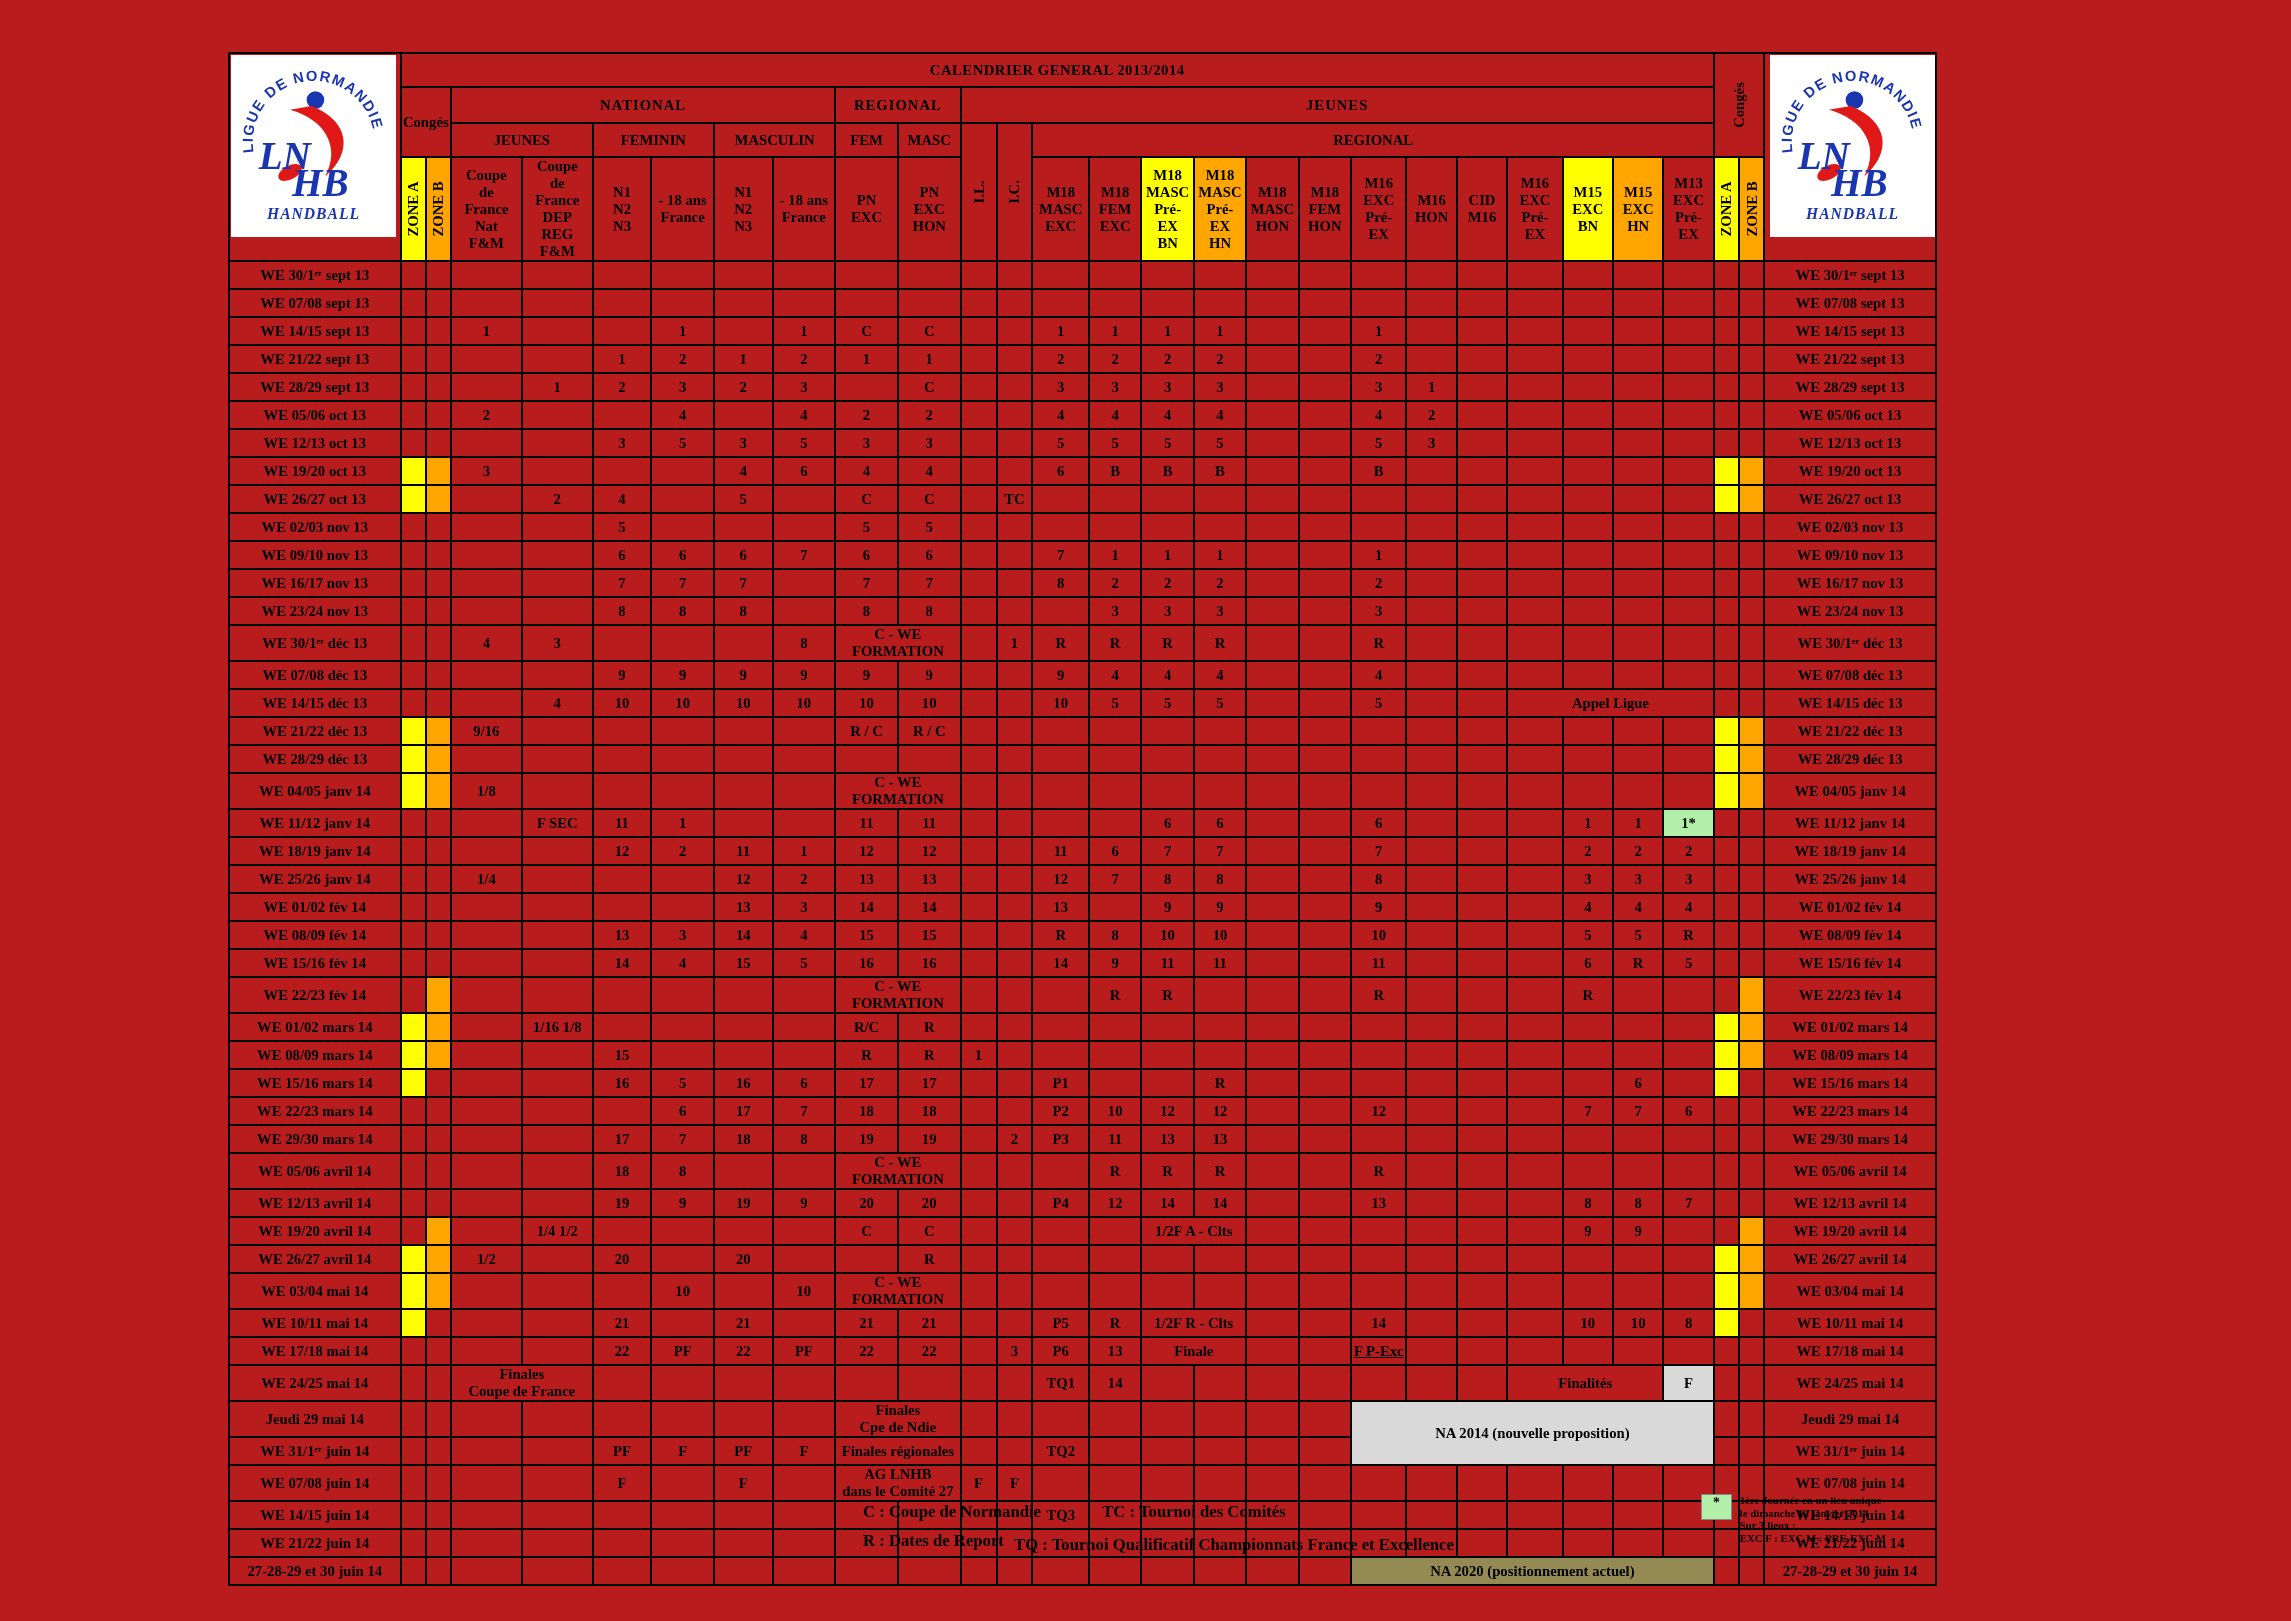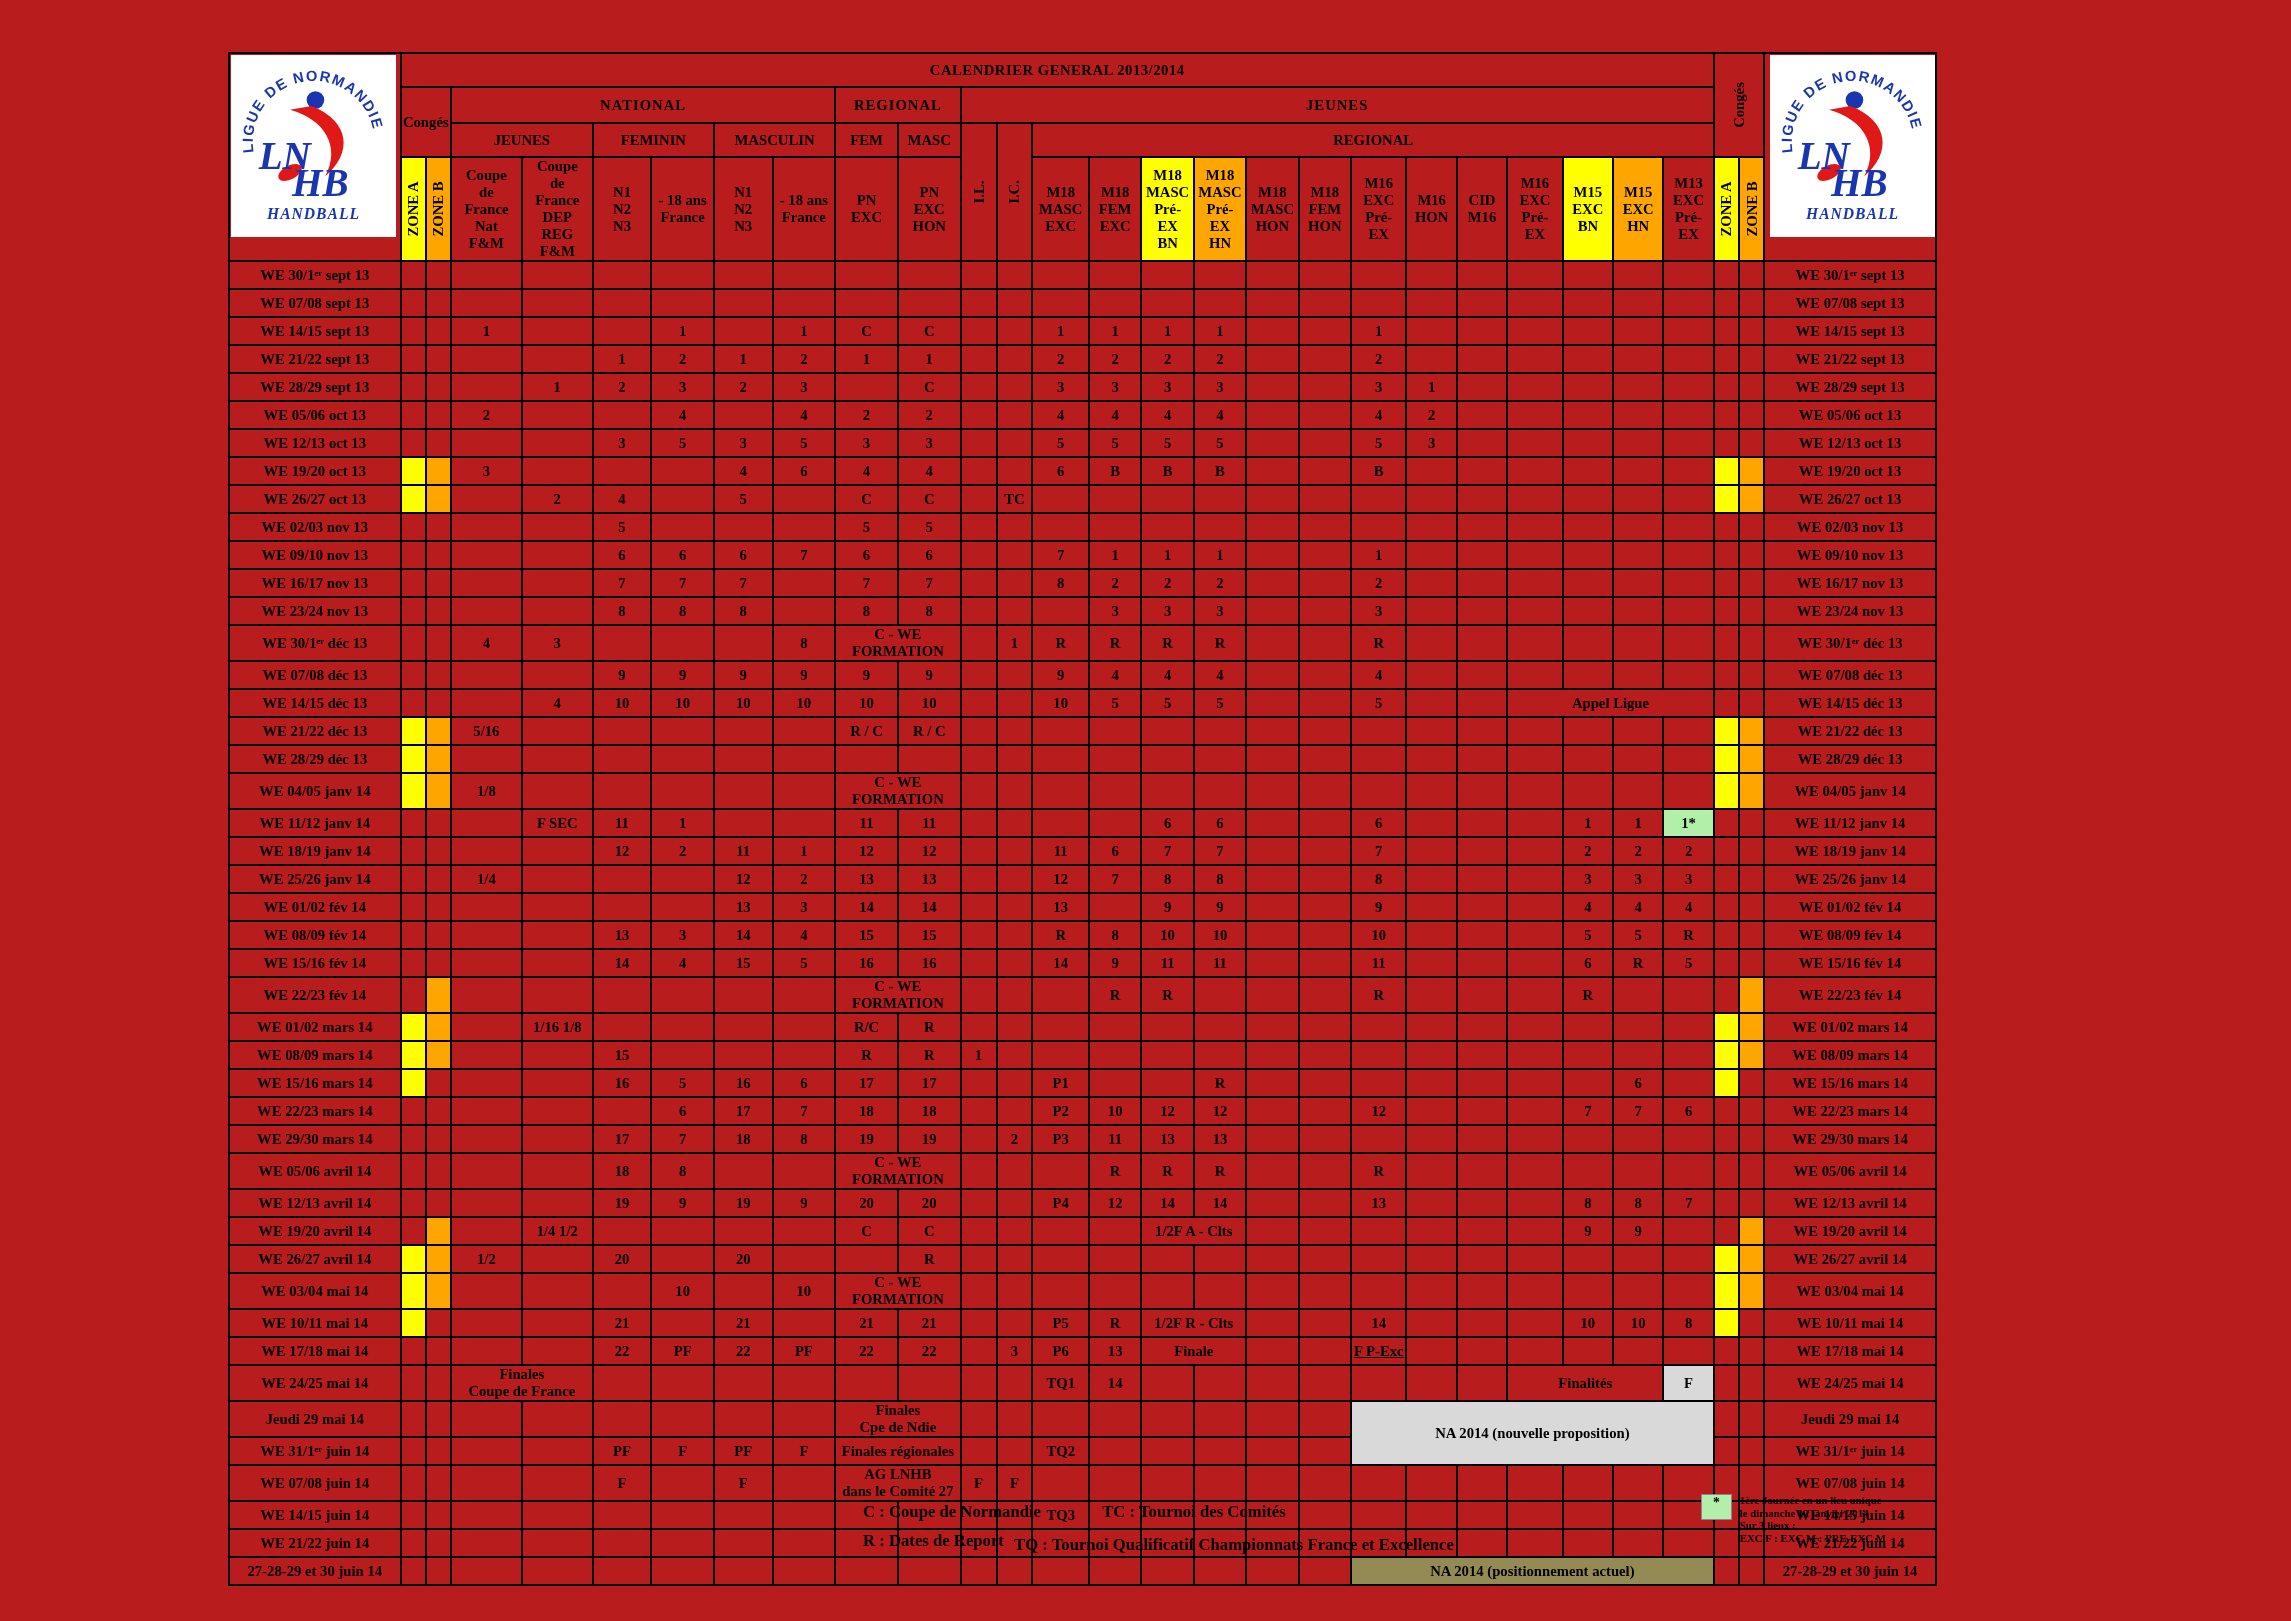--- a/index.html
+++ b/index.html
@@ -641,21 +641,21 @@
           <td></td>
           <td colspan="4" class="it">Appel Ligue</td>
           <td class="thL"></td>
           <td></td>
           <td class="date thL">WE 14/15 déc 13</td>
         </tr>
         <tr>
           <td class="date">WE 21/22 déc 13</td>
           <td class="fillA thL"></td>
           <td class="fillB"></td>
-          <td class="b thL">5/16</td>
+          <td class="b thL">9/16</td>
           <td></td>
           <td class="thL"></td>
           <td></td>
           <td class="thL"></td>
           <td></td>
           <td class="p thL">R / C</td>
           <td class="p">R / C</td>
           <td class="thL"></td>
           <td></td>
           <td class="thL"></td>
@@ -1499,21 +1499,21 @@
           <td class="thL"></td>
           <td></td>
           <td class="thL"></td>
           <td></td>
           <td class="thL"></td>
           <td></td>
           <td></td>
           <td></td>
           <td></td>
           <td></td>
-          <td colspan="7" class="na2">NA 2014 (positionnement actuel)</td>
+          <td colspan="7" class="na2">NA 2020 (positionnement actuel)</td>
           <td class="thL"></td>
           <td></td>
           <td class="date thL">27-28-29 et 30 juin 14</td>
         </tr>
       </tbody>
     </table>
 
   <div class="logobox" id="logoL">
     <svg width="165" height="182" viewBox="0 0 168 186">
       <defs>

